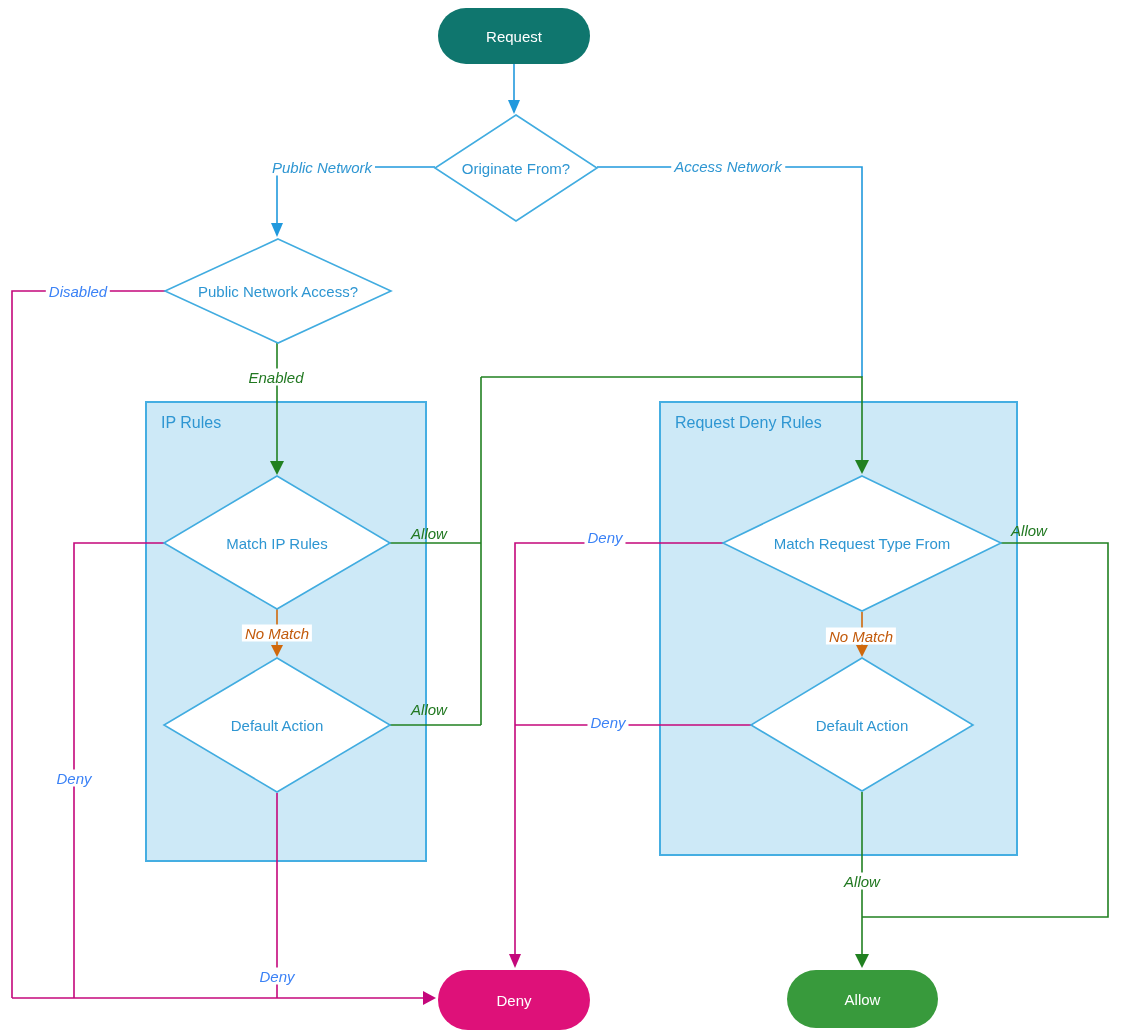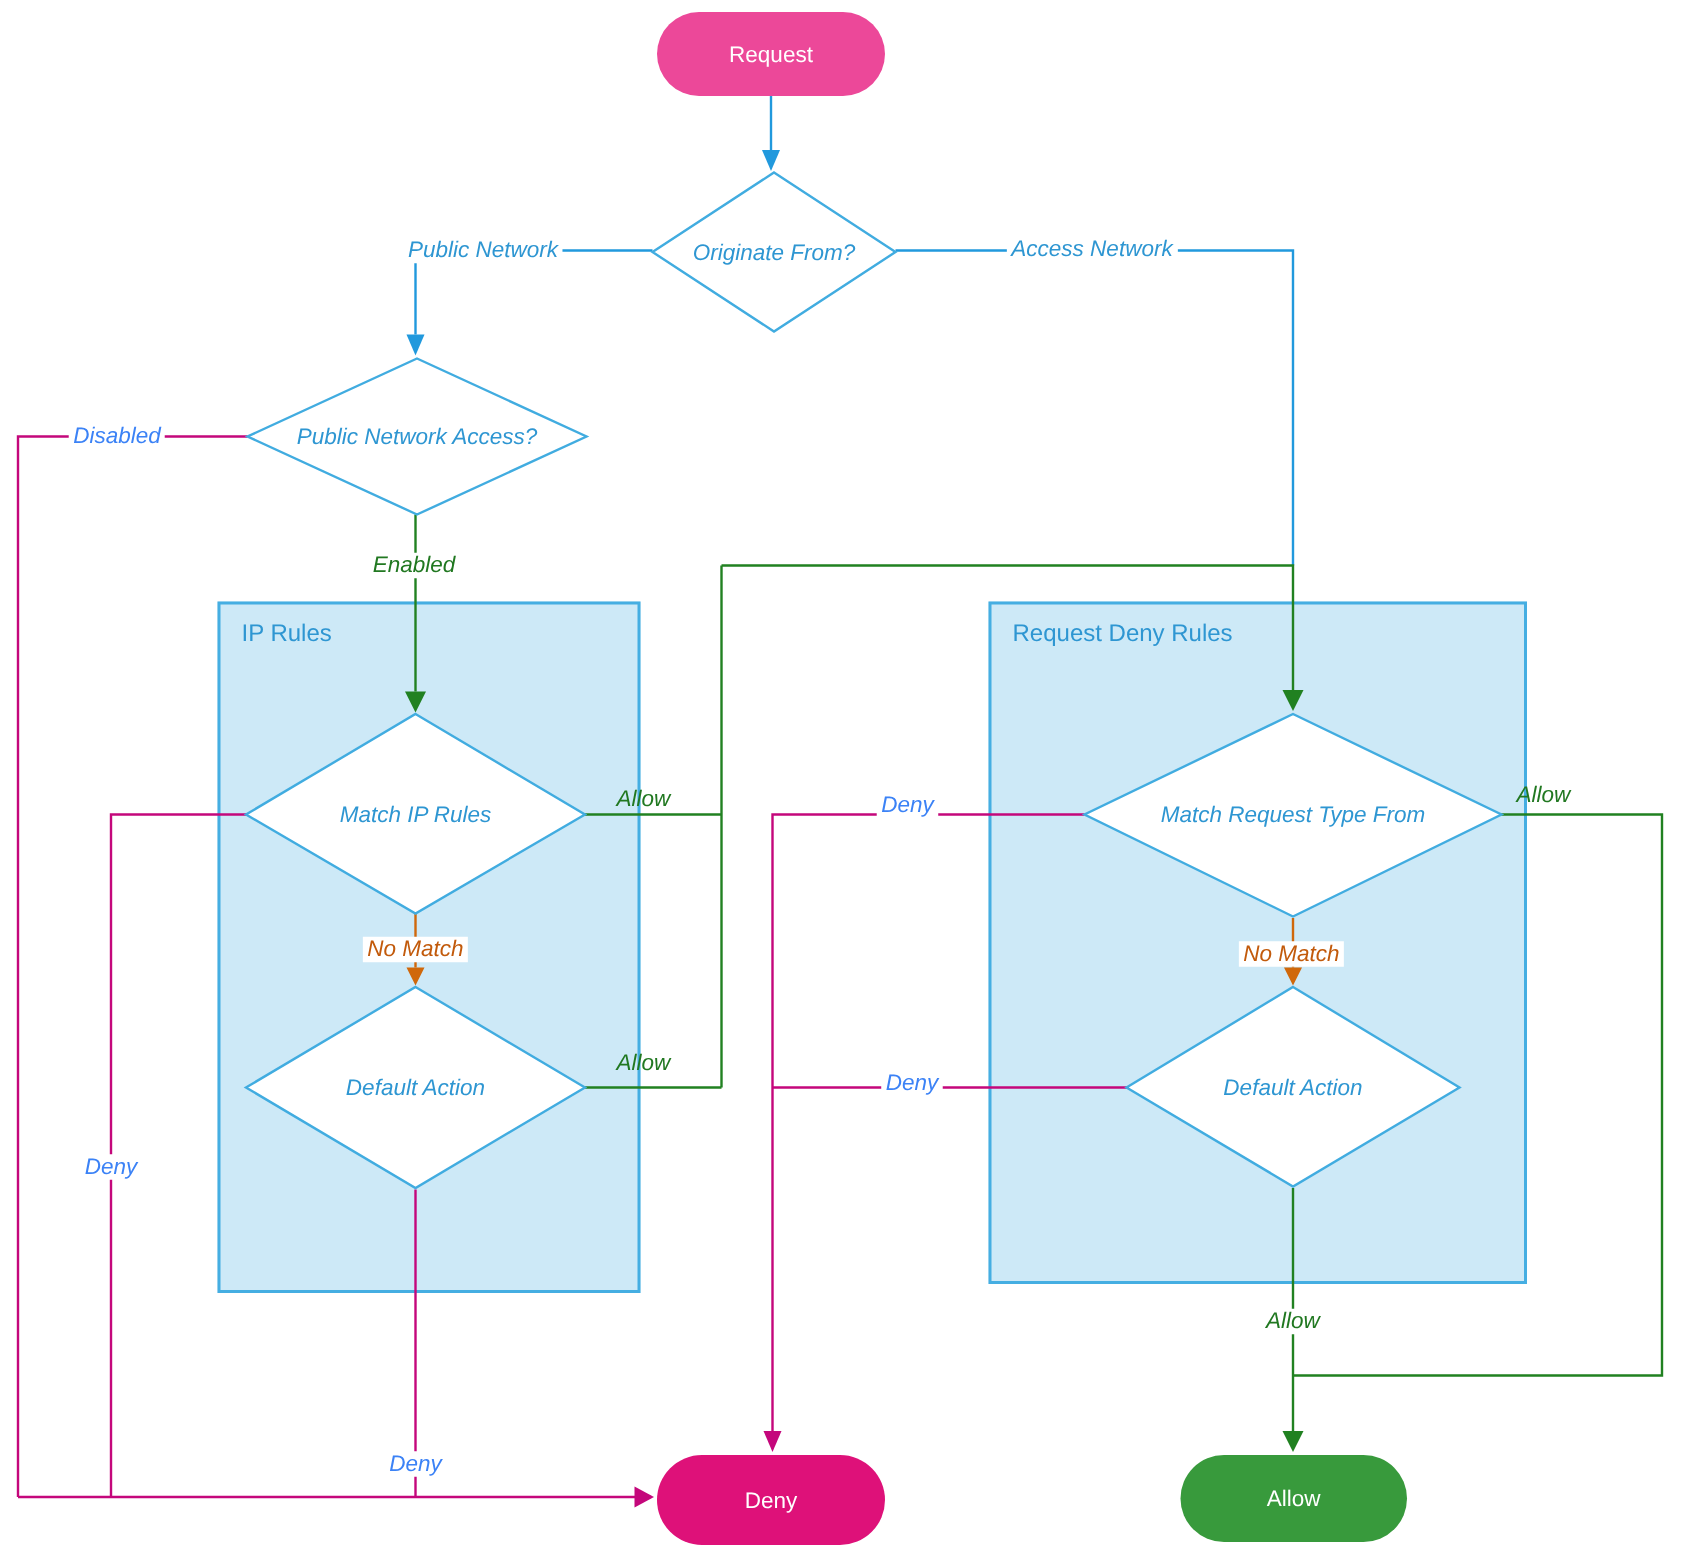--- a/index.html
+++ b/index.html
@@ -22,26 +22,26 @@
   .e-orange{stroke:#d0680b;fill:none;stroke-width:1.6;}
   .a-blue{fill:#2199dd;stroke:none;}
   .a-green{fill:#218121;stroke:none;}
   .a-magenta{fill:#c4077b;stroke:none;}
   .a-orange{fill:#d0680b;stroke:none;}
   .diamond{fill:#ffffff;stroke:#41ace0;stroke-width:1.6;}
   .stadium{
     position:absolute;z-index:3;display:flex;align-items:center;justify-content:center;
     color:#ffffff;font-size:15px;
   }
-  .st-request{background:#ec4899;border-radius:28px;}
+  .st-request{background:#0f766e;border-radius:28px;}
   .st-deny{background:#de1179;border-radius:30px;}
   .st-allow{background:#389a3c;border-radius:29px;}
   .diamond-label{
     position:absolute;z-index:3;display:flex;align-items:center;justify-content:center;
-    text-align:left;color:#2e96d2;font-size:15px;line-height:1.4;pointer-events:none;font-style:italic;
+    text-align:left;color:#2e96d2;font-size:15px;line-height:1.4;pointer-events:none;
   }
   .edge-label{
     position:absolute;z-index:3;transform:translate(-50%,-50%);
     font-size:15px;white-space:nowrap;pointer-events:none;font-style:italic;
   }
   .bg-white{background:#ffffff;padding:0 3px;}
   .c-blue{color:#2e96d2;}
   .c-green{color:#217821;}
   .c-magenta{color:#3b82f6;}
   .c-orange{color:#c25a0b;text-align:right;}

